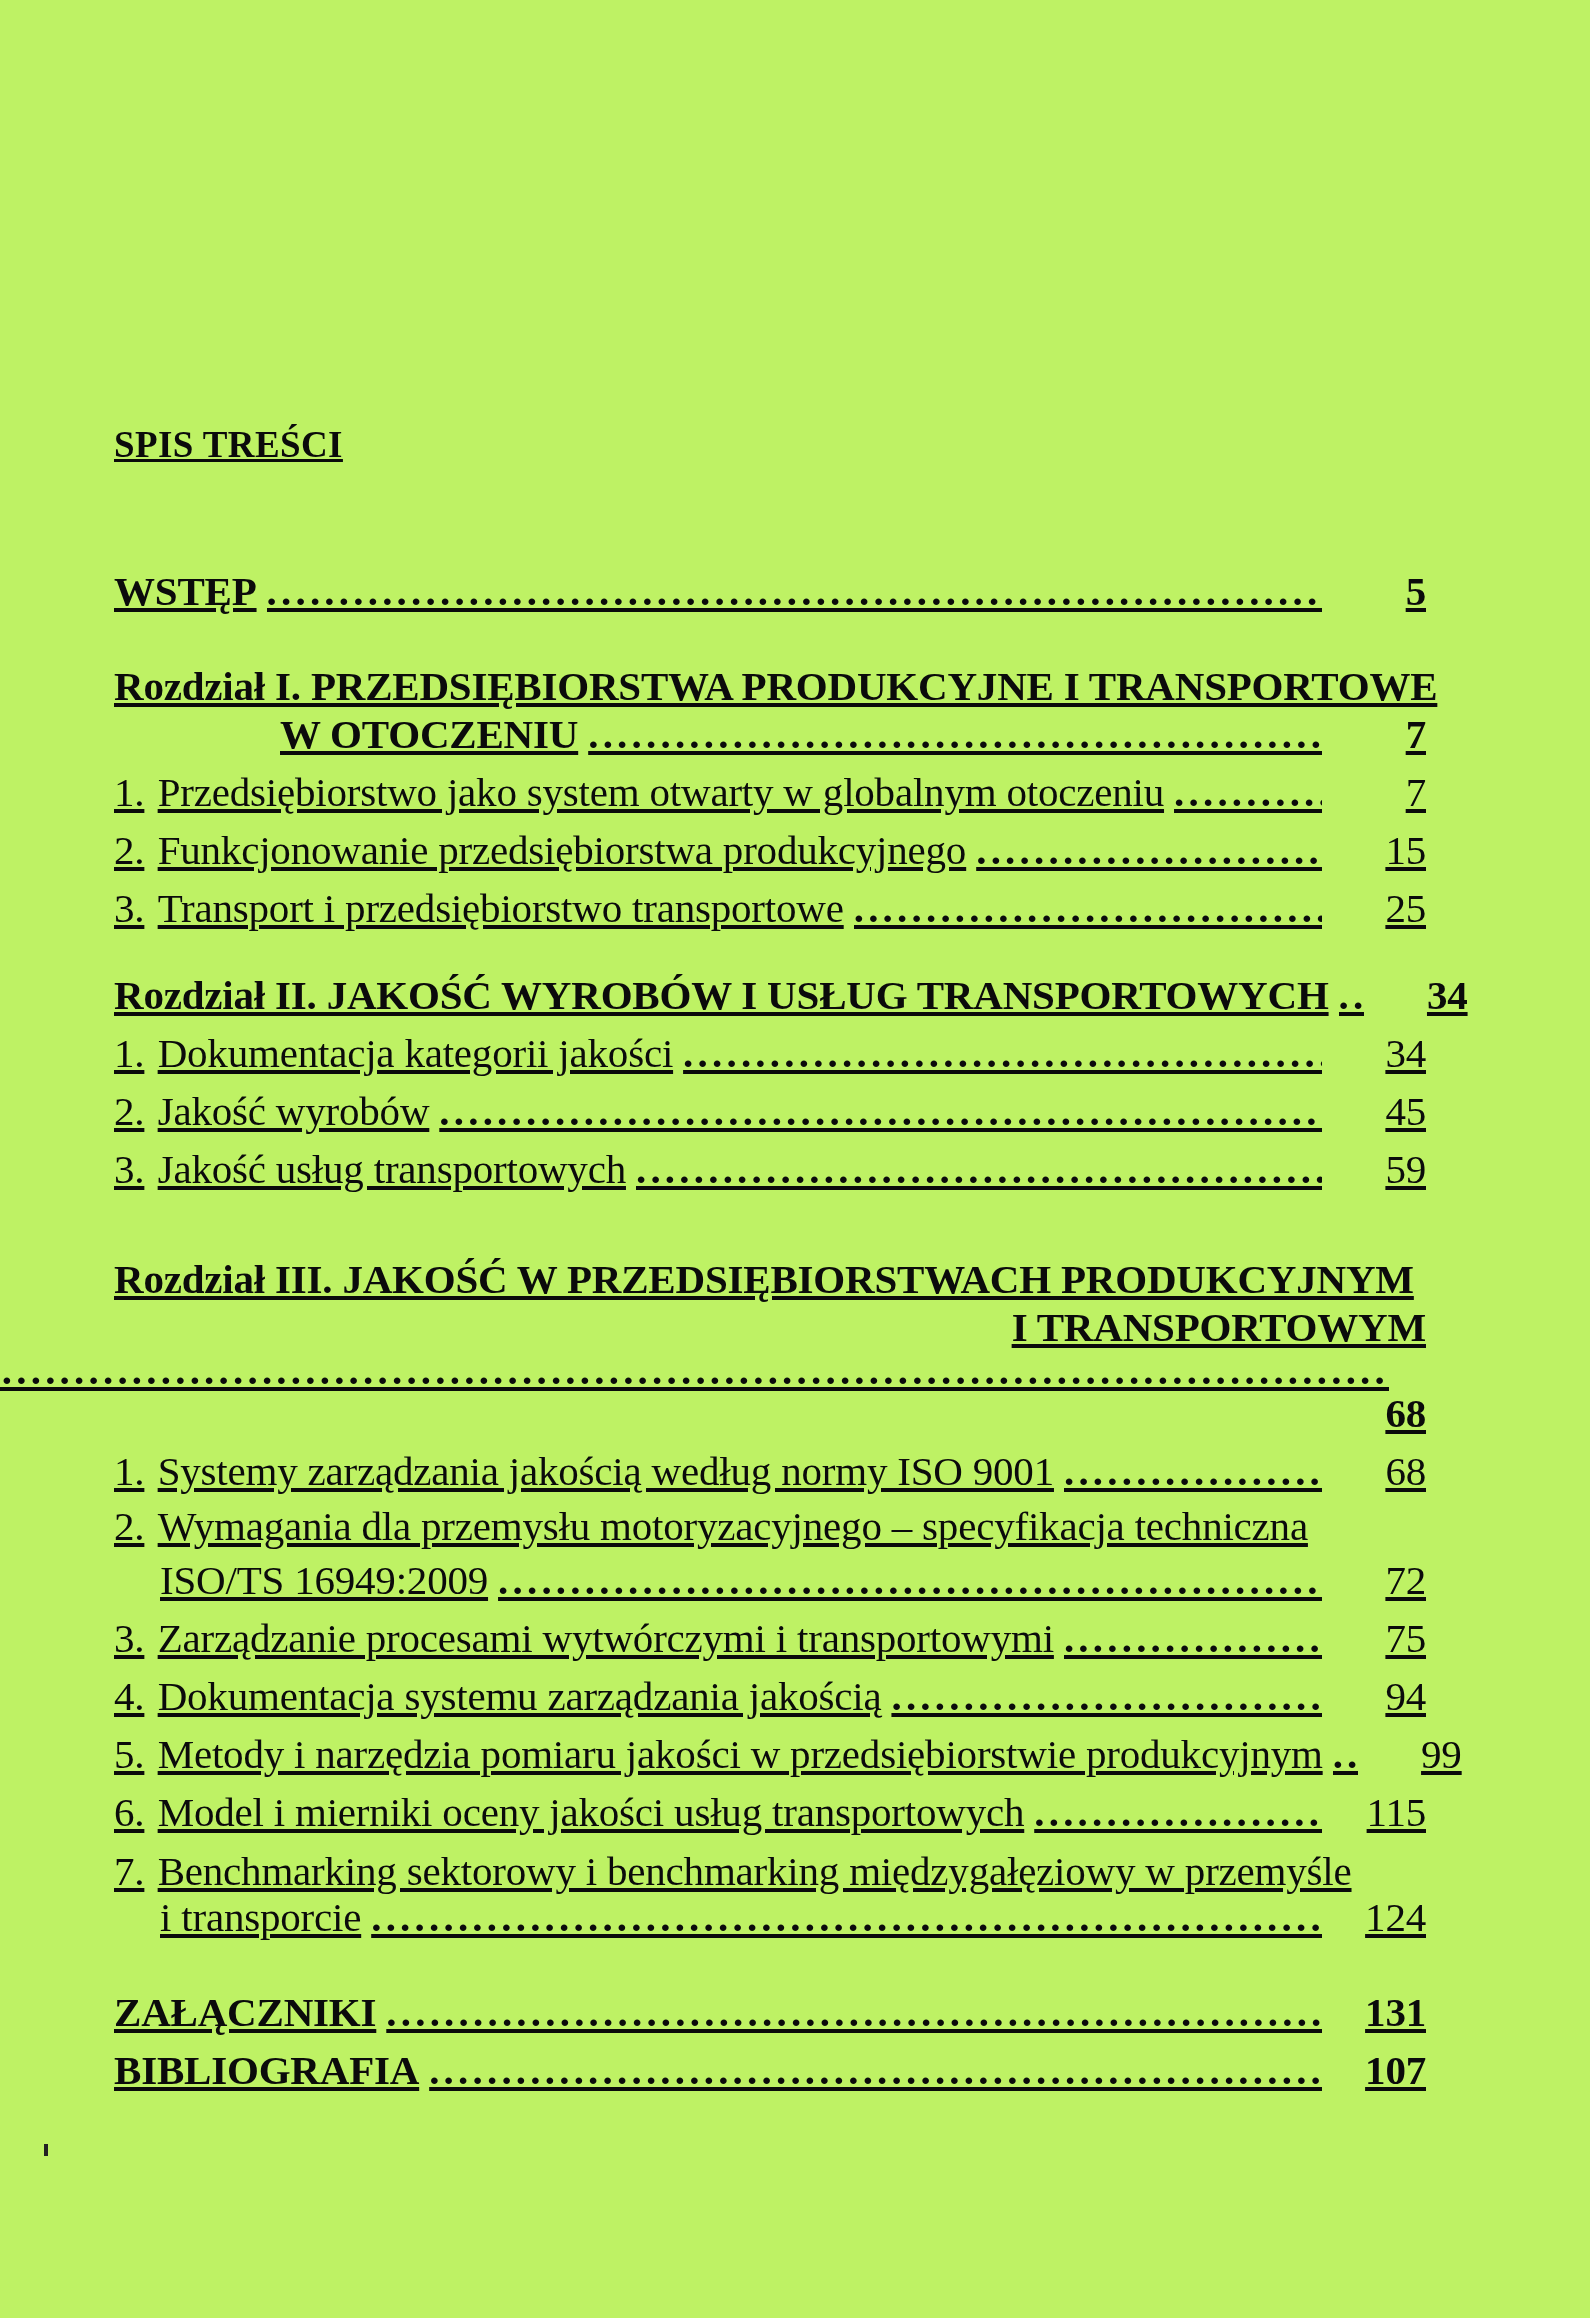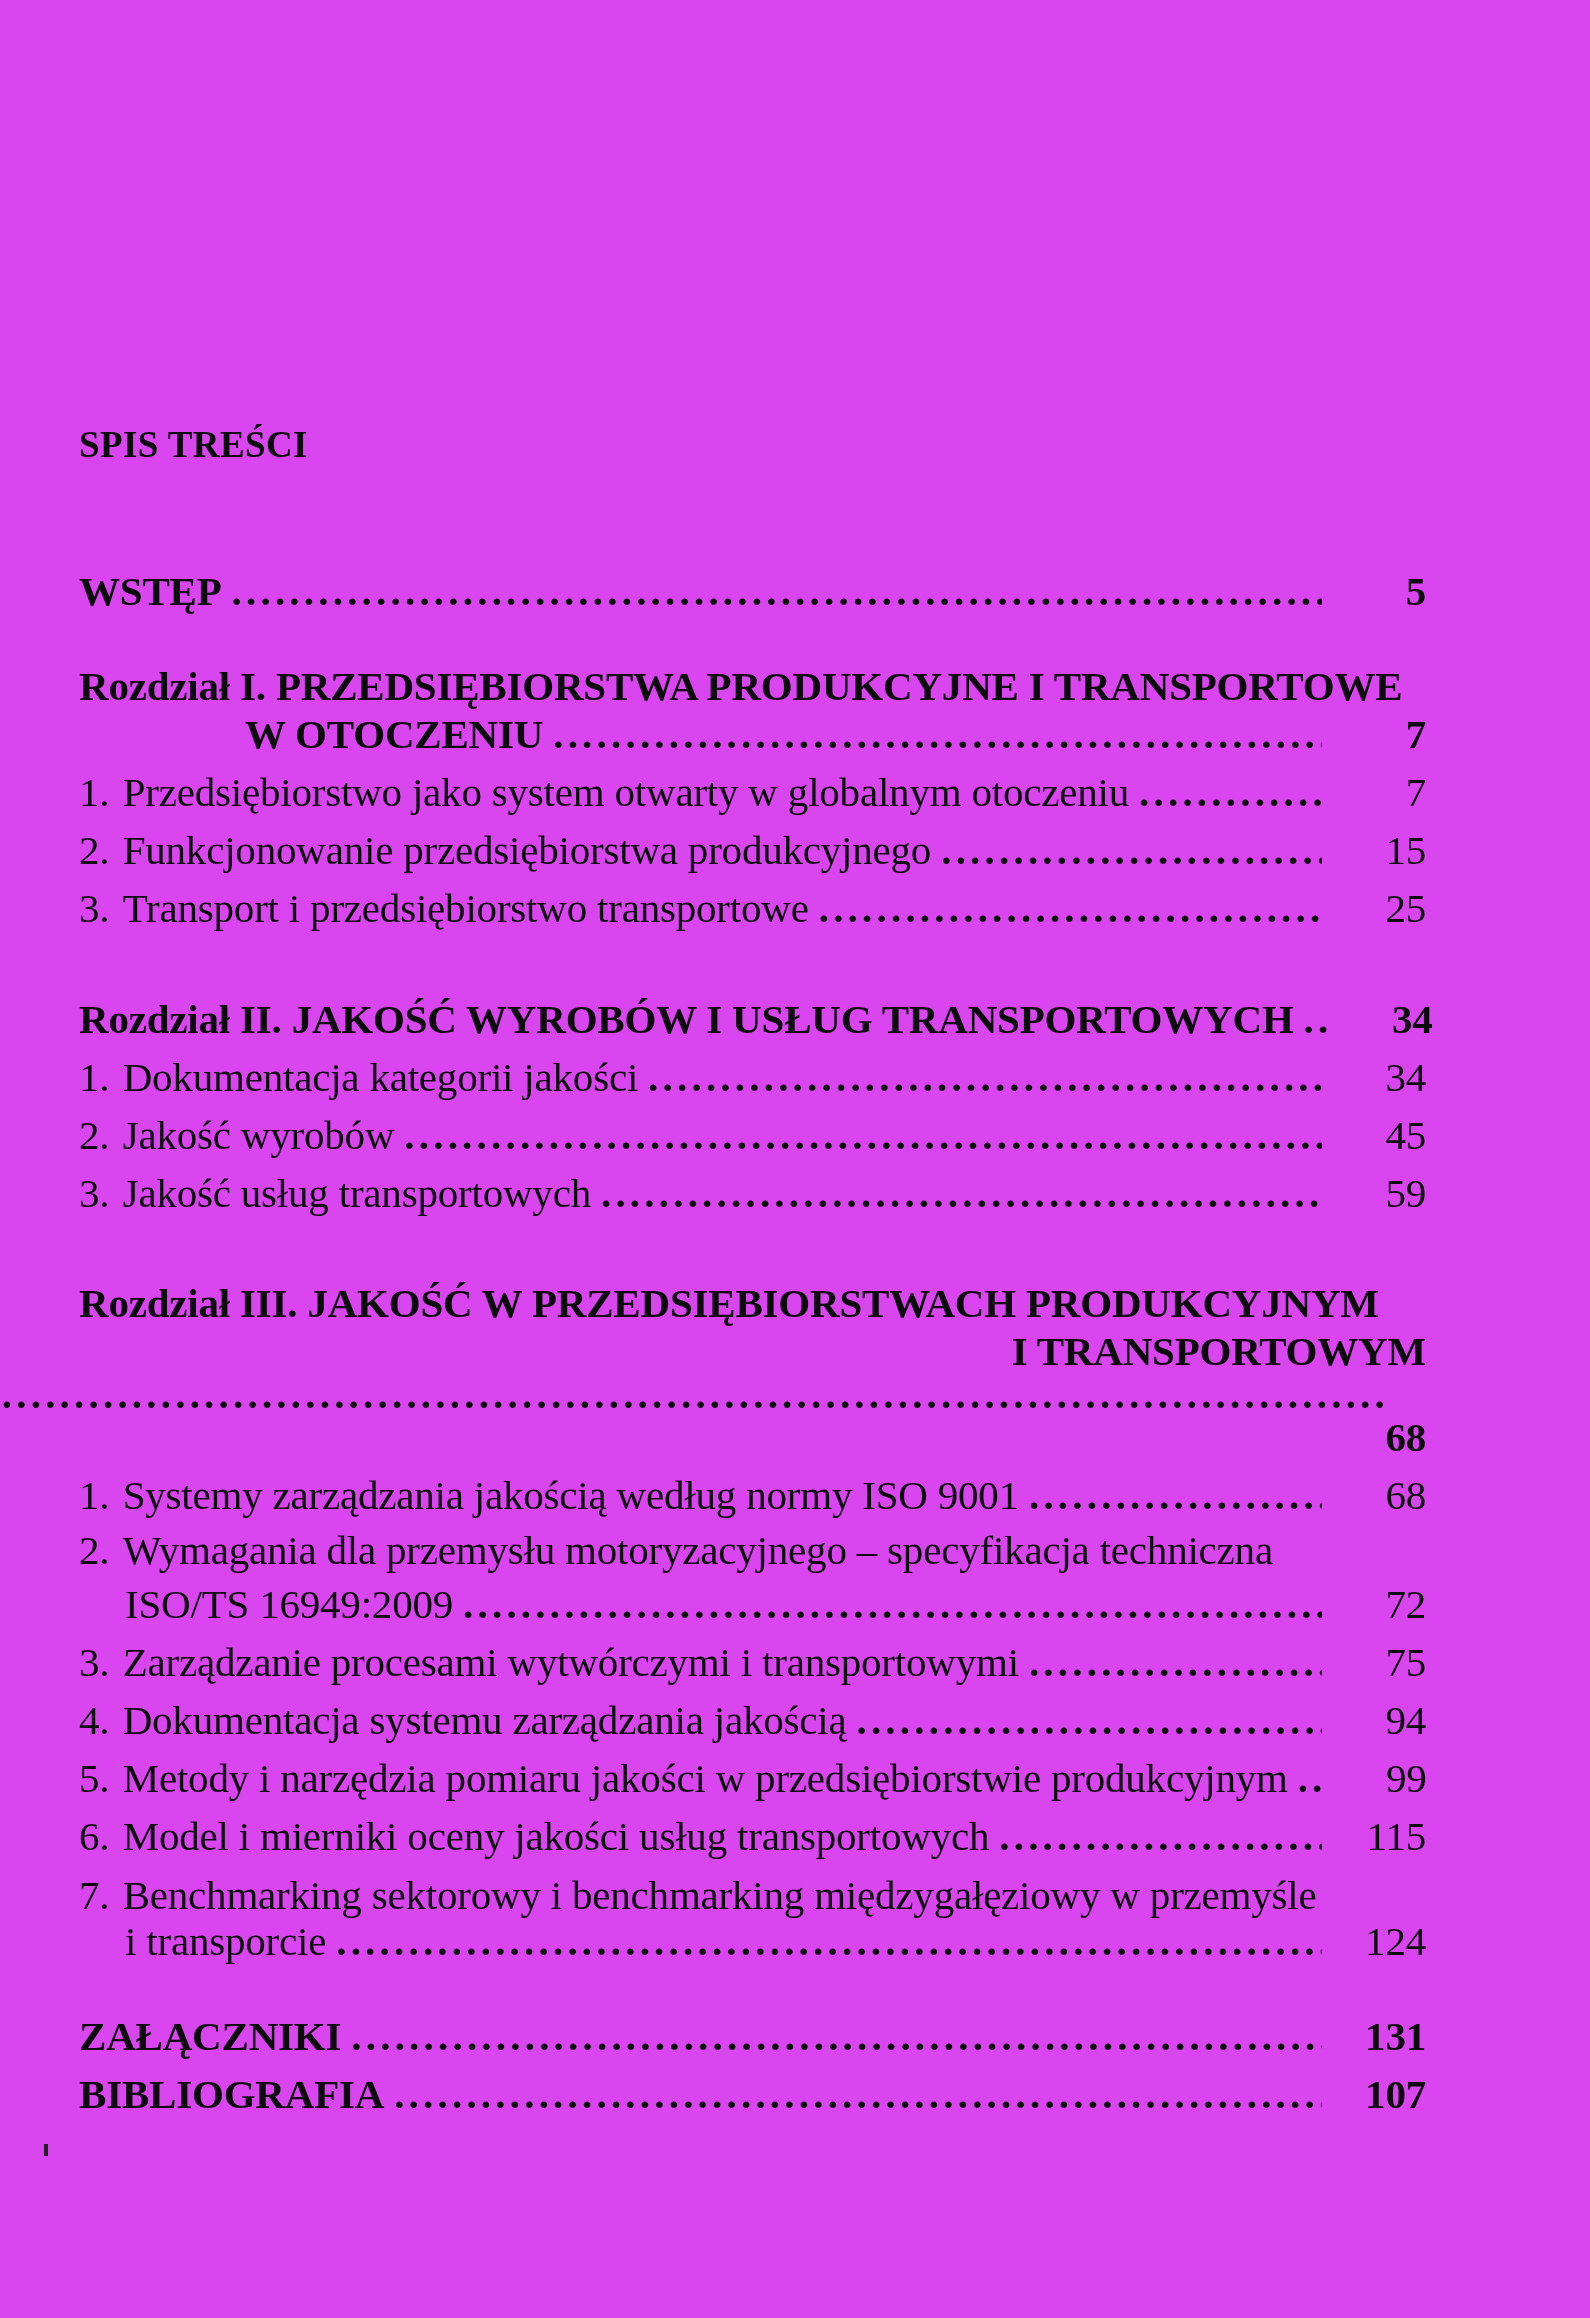--- a/index.html
+++ b/index.html
@@ -4,26 +4,27 @@
 <style>
   html, body {
     margin: 0;
     padding: 0;
     background: #ffffff;
   }
   .page {
     position: relative;
     width: 1590px;
     height: 2319px;
-    background: #d946ef;
+    background: #bef264;
     color: #0b0b0b;
     font-family: "Liberation Serif", "DejaVu Serif", serif;
     box-sizing: border-box;
-    padding: 426px 164px 0 79px;
+    padding: 426px 164px 0 114px;
     overflow: hidden;
+    text-decoration: underline;
   }
   .title {
     margin: 0;
     font-size: 37px;
     font-weight: bold;
     letter-spacing: 0.4px;
     line-height: 38px;
   }
   .row {
     display: flex;
@@ -64,21 +65,21 @@
   .cont-item  { padding-left: 46px; }
   
   .mt-wstep { margin-top: 106px; }
   .mt-ch1   { margin-top: 52px; }
   .mt-cont  { margin-top: 5px; }
   .mt-item  { margin-top: 15px; }
   .mt-item2 { margin-top: 11.6px; }
   .mt-item7 { margin-top: 16.6px; }
   .mt-cont0 { margin-top: 11px; }
   .mt-cont4 { margin-top: 3.3px; }
-  .mt-ch2   { margin-top: 68px; }
+  .mt-ch2   { margin-top: 44px; }
   .mt-ch3   { margin-top: 67px; }
   .mt-zal   { margin-top: 52px; }
   
   .speck {
     position: absolute;
     left: 44px;
     top: 2144px;
     width: 4.2px;
     height: 11.6px;
     background: #222;

